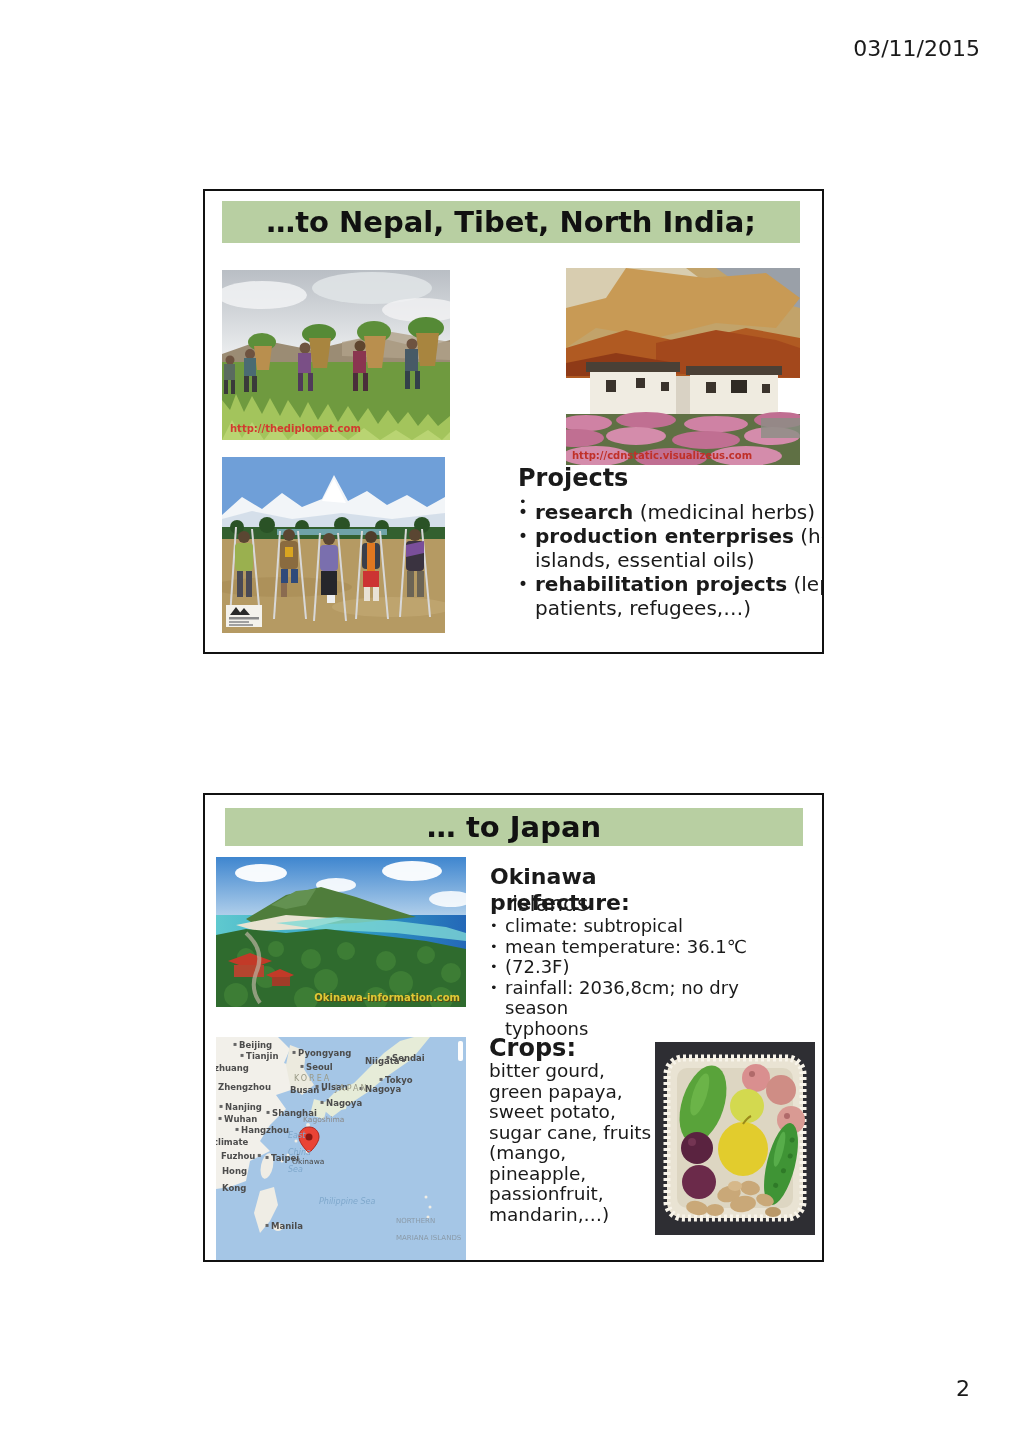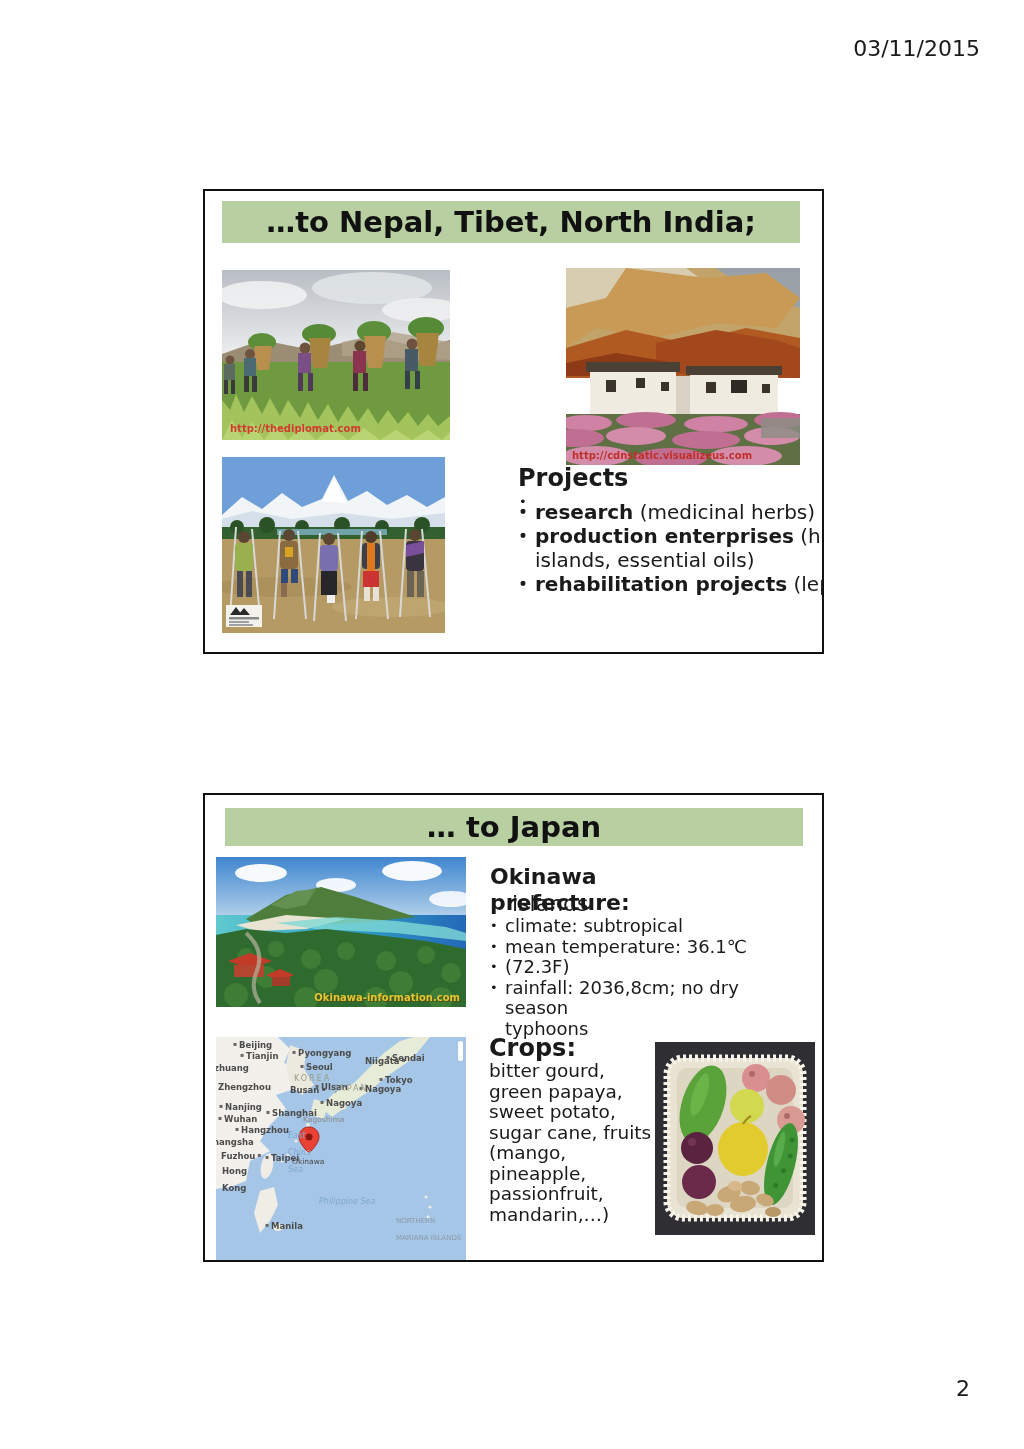--- a/index.html
+++ b/index.html
@@ -265,20 +265,21 @@
         <span class="bull">•</span>
         <div>
           <div class="pline"><b>production enterprises</b><span> (her</span></div>
           <div class="pline"><span>islands, essential oils)</span></div>
         </div>
       </div>
       <div class="pli">
         <span class="bull">•</span>
         <div>
           <div class="pline"><b>rehabilitation projects</b><span> (lepr</span></div>
+          <div class="pline"><span>patients, refugees,…)</span></div>
         </div>
       </div>
     </div>
   </div>
 
   <div class="slide" id="slide2">
     <div class="titlebar">
       <span>… to Japan</span>
     </div>
 
@@ -411,21 +412,21 @@
         </g>
       </svg>
       <div class="mapctl"></div>
       <span class="maplabel city" style="left:17px;top:3px;">Beijing</span>
       <span class="maplabel city" style="left:24px;top:14px;">Tianjin</span>
       <span class="maplabel" style="left:-2px;top:26px;">zhuang</span>
       <span class="maplabel" style="left:2px;top:45px;">Zhengzhou</span>
       <span class="maplabel city" style="left:3px;top:65px;">Nanjing</span>
       <span class="maplabel city" style="left:2px;top:77px;">Wuhan</span>
       <span class="maplabel city" style="left:19px;top:88px;">Hangzhou</span>
-      <span class="maplabel" style="left:-3px;top:100px;">hangsha</span>
+      <span class="maplabel" style="left:-3px;top:100px;">climate</span>
       <span class="maplabel cityR" style="left:5px;top:114px;">Fuzhou</span>
       <span class="maplabel pre" style="left:6px;top:126px;">Hong
 Kong</span>
       <span class="maplabel city" style="left:76px;top:11px;">Pyongyang</span>
       <span class="maplabel city" style="left:84px;top:25px;">Seoul</span>
       <span class="maplabel region" style="left:78px;top:37px;">KOREA</span>
       <span class="maplabel cityR" style="left:74px;top:48px;">Busan</span>
       <span class="maplabel city" style="left:99px;top:45px;">Ulsan</span>
       <span class="maplabel city" style="left:50px;top:71px;">Shanghai</span>
       <span class="maplabel city" style="left:49px;top:116px;">Taipei</span>

